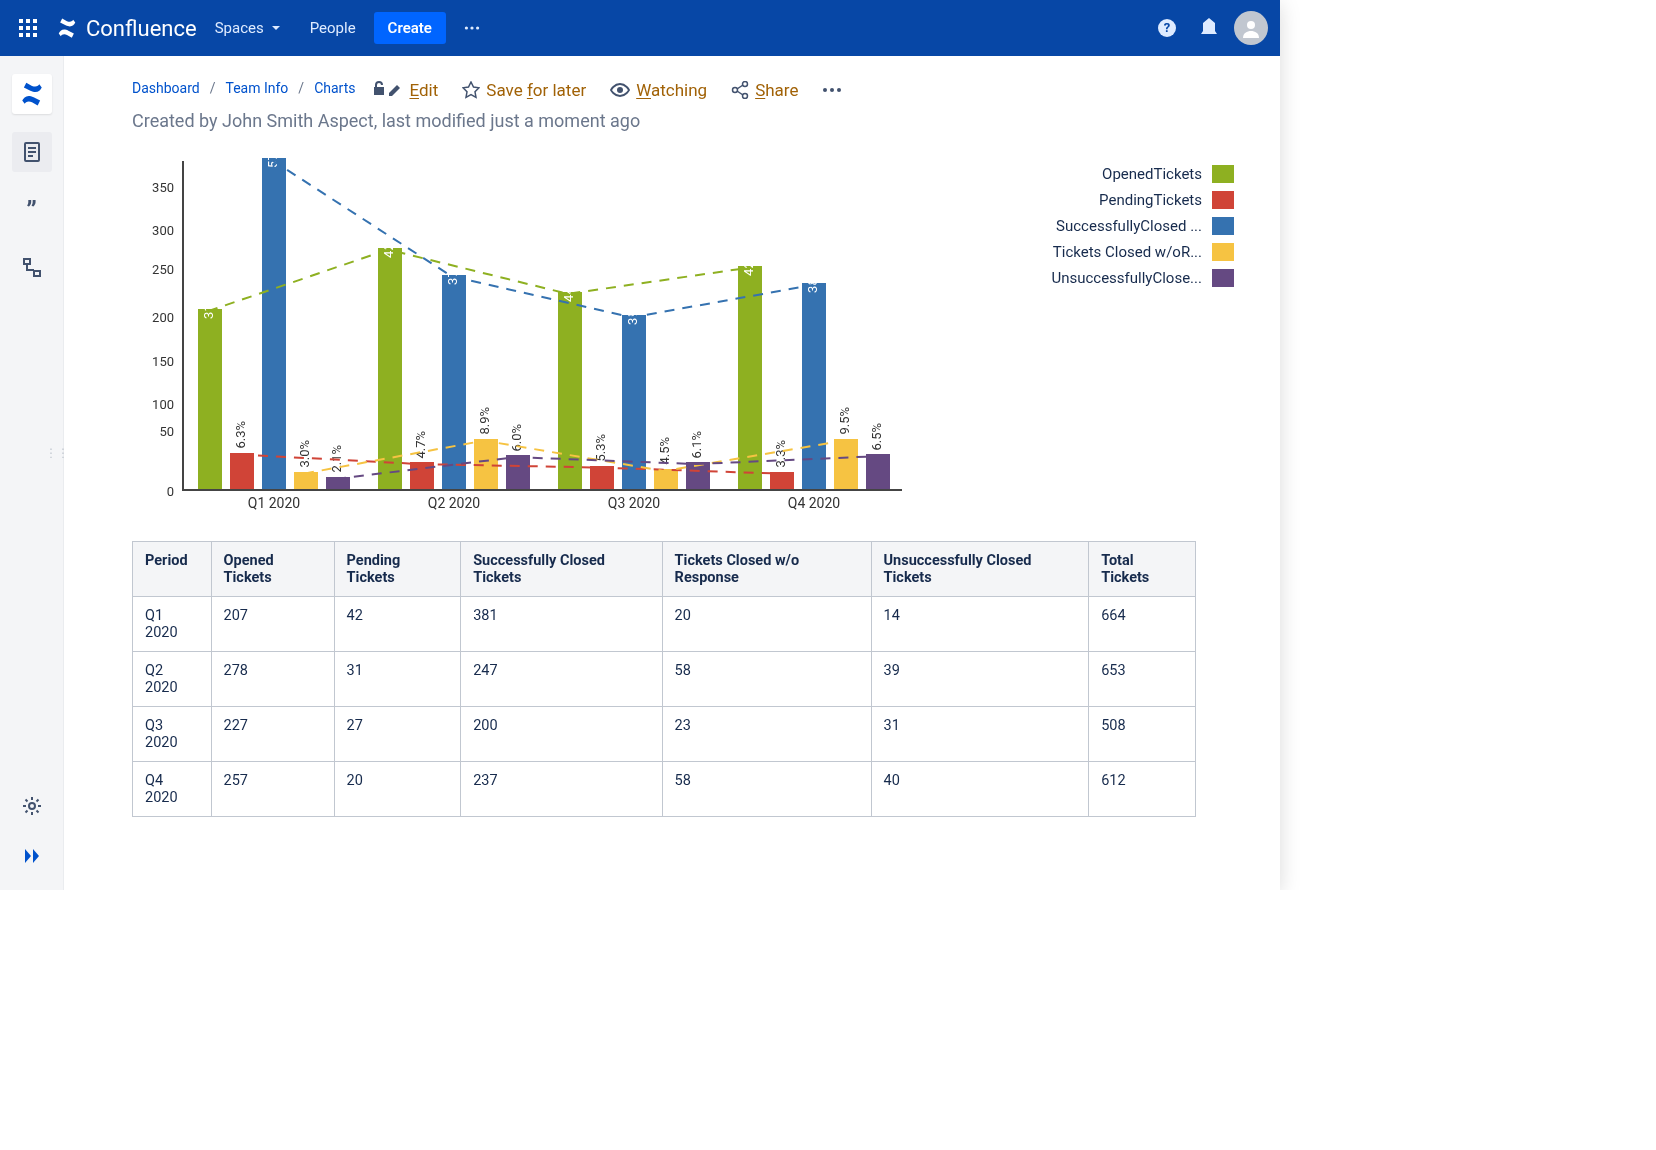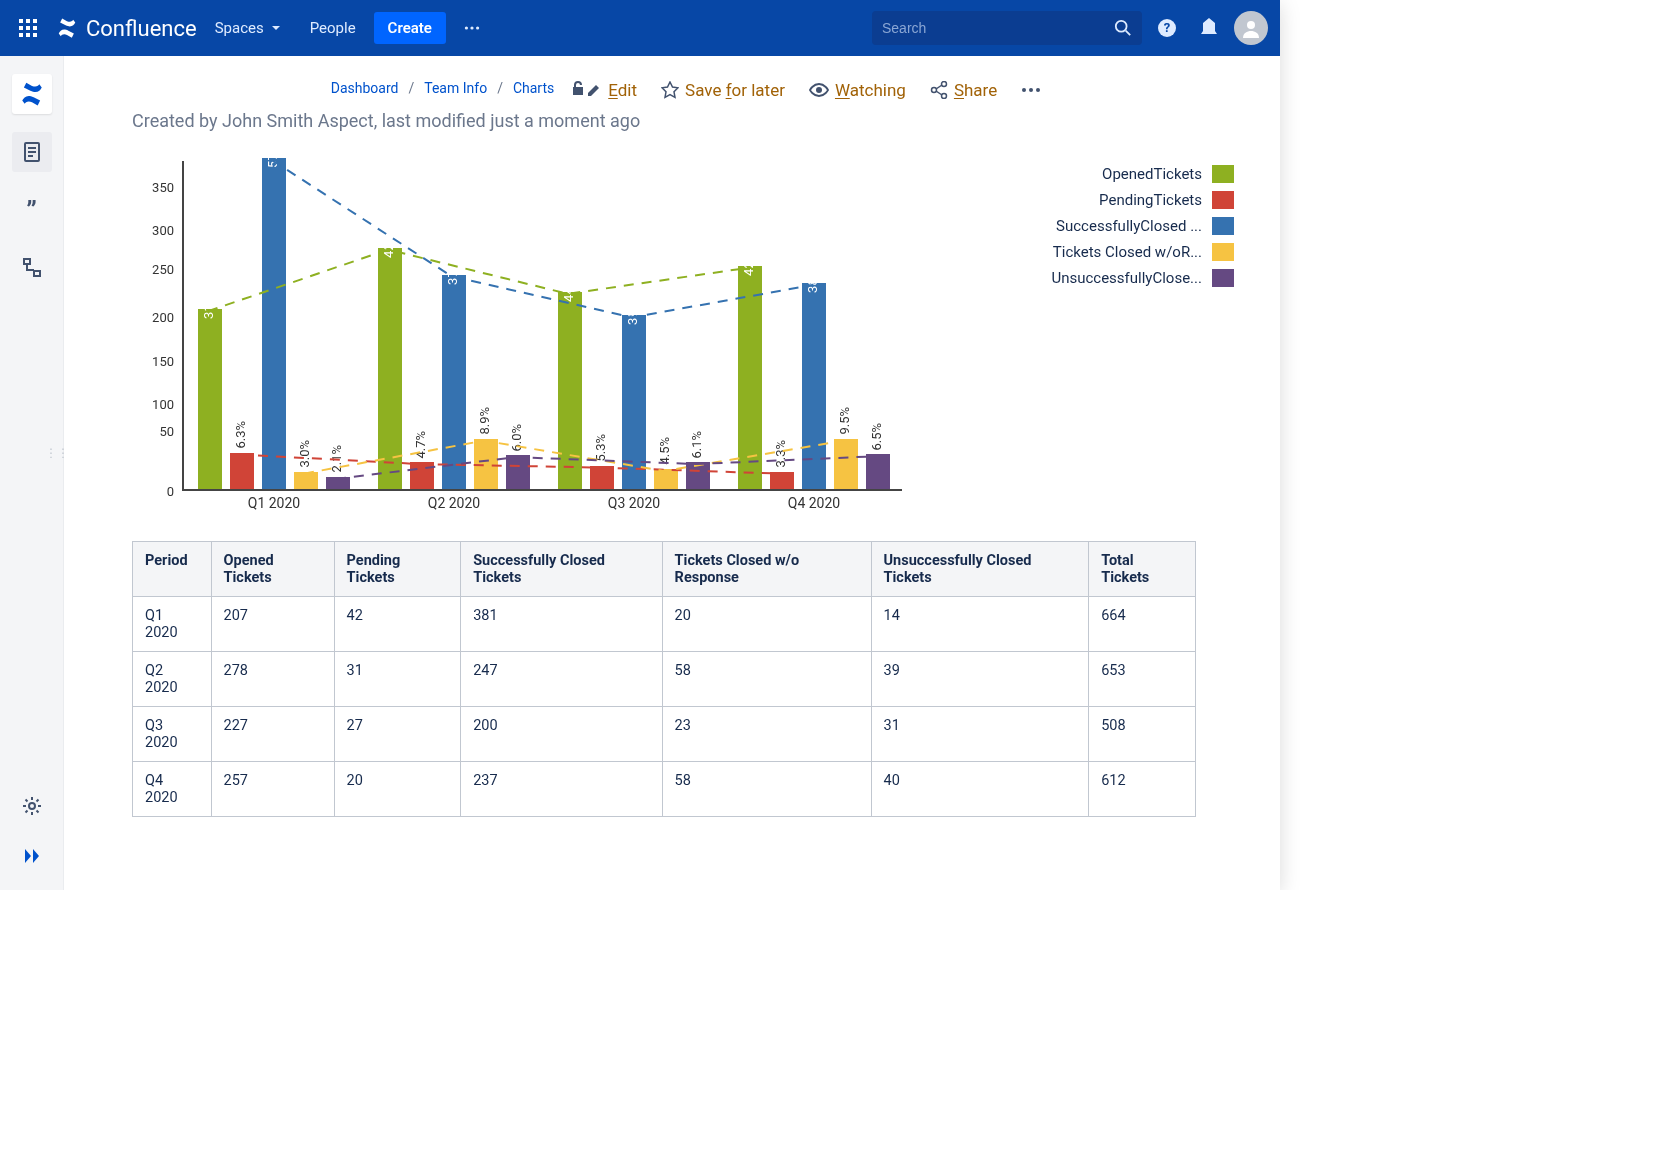--- a/index.html
+++ b/index.html
@@ -29,21 +29,21 @@
   .leftrail .drag-handle { position:absolute; right:-6px; top:390px; color:#c1c7d0; font-size:12px; }
 
   
   .main { position:absolute; top:56px; left:64px; right:0; bottom:0; padding: 24px 40px 20px 68px; overflow:auto; }
   .breadcrumbs { display:flex; align-items:center; gap:10px; font-size:14px; color:#6b778c; }
   .breadcrumbs a { color:#0052cc; text-decoration:none; }
   .breadcrumbs .sep { color:#6b778c; }
   .page-actions { display:flex; align-items:center; gap:24px; font-size:17px; color:#a16207; }
   .page-actions .act { display:flex; align-items:center; gap:6px; cursor:pointer; }
   .page-actions .act .ul { text-decoration:underline; text-underline-offset:2px; }
-  .header-row { display:flex; align-items:flex-start; justify-content:center; }
+  .header-row { display:flex; align-items:flex-start; justify-content:flex-start; }
   h1 { font-size:33px; font-weight:500; color:#172b4d; margin-top:18px; }
   .meta { color:#6b778c; font-size:18px; margin-top:10px; }
 
   
   .chart-wrap { display:flex; margin-top:30px; }
   .chart-area { position:relative; width:780px; height:350px; }
   .plot { position:absolute; left:50px; top:0; width:720px; height:330px; border-left:2px solid #444; border-bottom:2px solid #444; }
   .ytick { position:absolute; left:0; font-size:13px; color:#333; text-align:right; width:42px; transform:translateY(-50%); }
   .xtick { position:absolute; bottom:-22px; font-size:14px; color:#333; transform:translateX(-50%); }
   .bar { position:absolute; bottom:0; }
@@ -102,27 +102,20 @@
       <span>Create</span>
     </div>
     <div class="navitem more">
       <svg width="20" height="6" viewBox="0 0 20 6">
           <circle cx="3" cy="3" r="2" fill="#deebff"></circle>
           <circle cx="10" cy="3" r="2" fill="#deebff"></circle>
           <circle cx="17" cy="3" r="2" fill="#deebff"></circle>
         </svg>
     </div>
     <div class="spacer"></div>
-    <div class="search">
-      <input placeholder="Search" style="">
-      <svg width="18" height="18" viewBox="0 0 20 20">
-          <circle cx="8" cy="8" r="6" stroke="#deebff" stroke-width="2" fill="none"></circle>
-          <line x1="13" y1="13" x2="18" y2="18" stroke="#deebff" stroke-width="2"></line>
-        </svg>
-    </div>
     <div class="iconbtn">
       <svg width="20" height="20" viewBox="0 0 20 20">
           <circle cx="10" cy="10" r="9" fill="#deebff"></circle>
           <text x="10" y="14" text-anchor="middle" font-size="13" font-weight="bold" fill="#0747a6">?</text>
         </svg>
     </div>
     <div class="iconbtn">
       <svg width="18" height="20" viewBox="0 0 18 20">
           <path fill="#deebff" d="M9 0l6 5v8l2 3H1l2-3V5z"></path>
         </svg>

